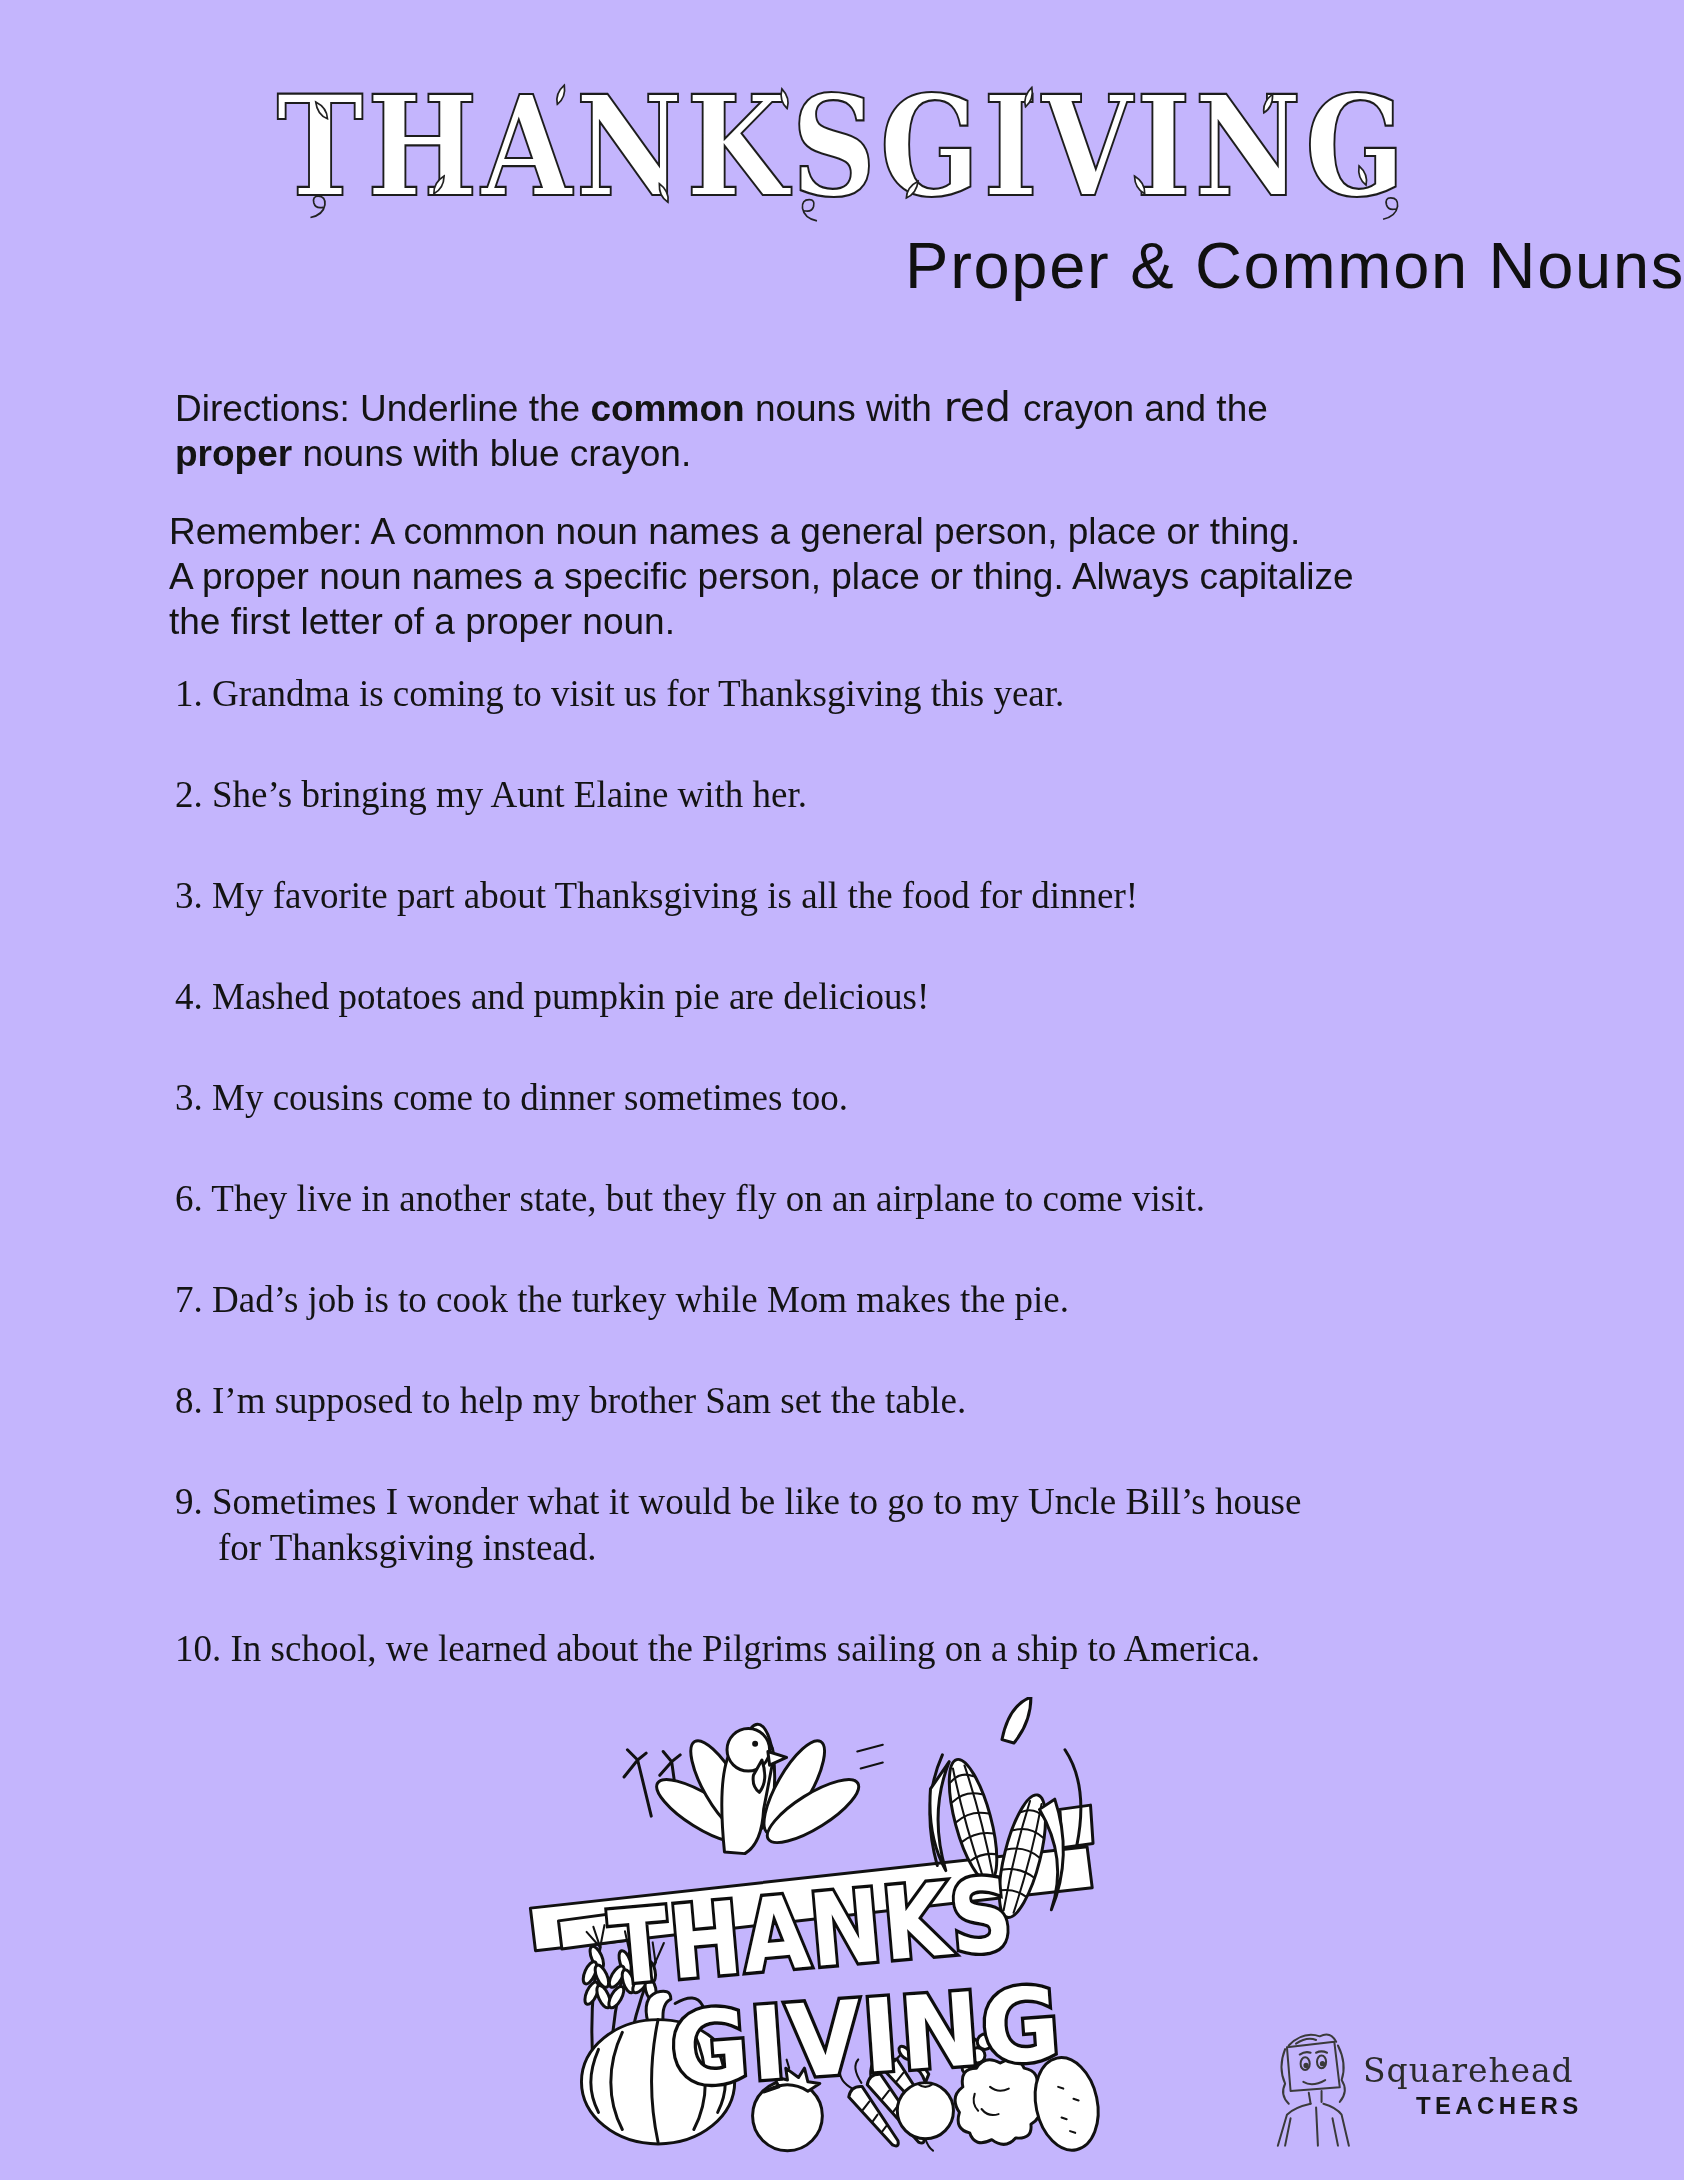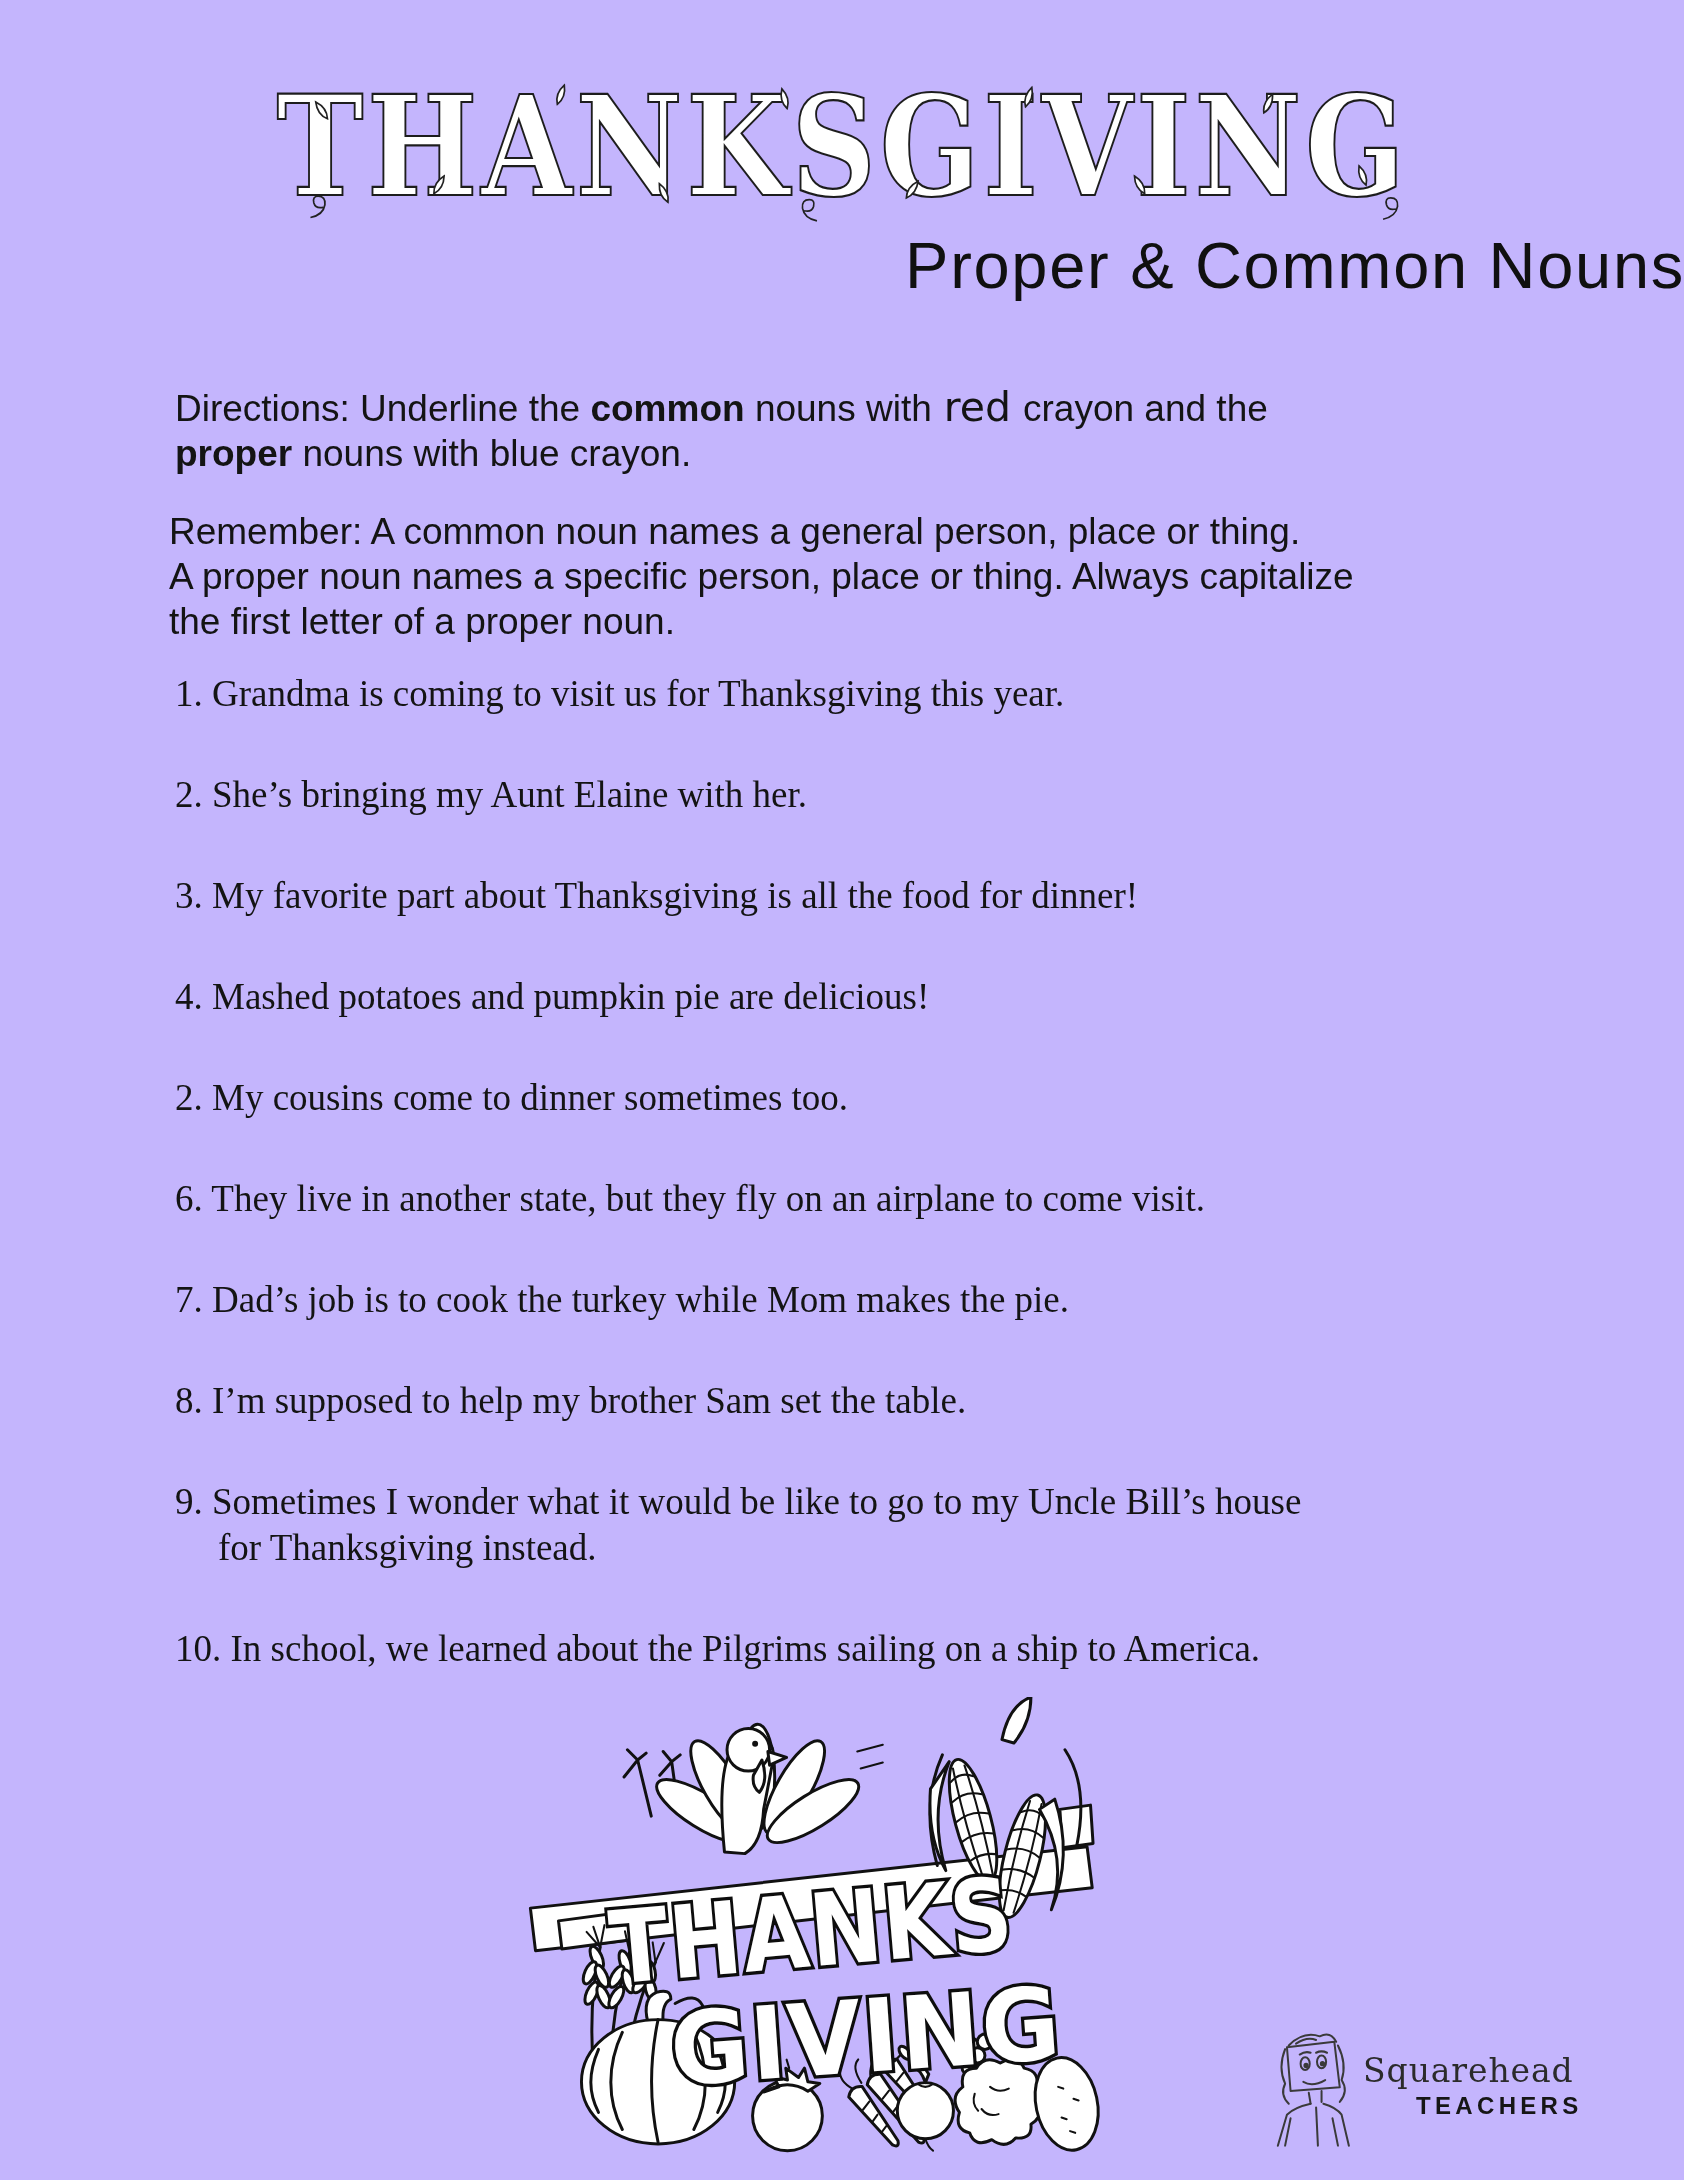--- a/index.html
+++ b/index.html
@@ -167,21 +167,21 @@
     <div class="item">
         <div class="item-line">2. She’s bringing my Aunt Elaine with her.</div>
       </div>
     <div class="item">
         <div class="item-line">3. My favorite part about Thanksgiving is all the food for dinner!</div>
       </div>
     <div class="item">
         <div class="item-line">4. Mashed potatoes and pumpkin pie are delicious!</div>
       </div>
     <div class="item">
-        <div class="item-line">2. My cousins come to dinner sometimes too.</div>
+        <div class="item-line">3. My cousins come to dinner sometimes too.</div>
       </div>
     <div class="item">
         <div class="item-line">6. They live in another state, but they fly on an airplane to come visit.</div>
       </div>
     <div class="item">
         <div class="item-line">7. Dad’s job is to cook the turkey while Mom makes the pie.</div>
       </div>
     <div class="item">
         <div class="item-line">8. I’m supposed to help my brother Sam set the table.</div>
       </div>

